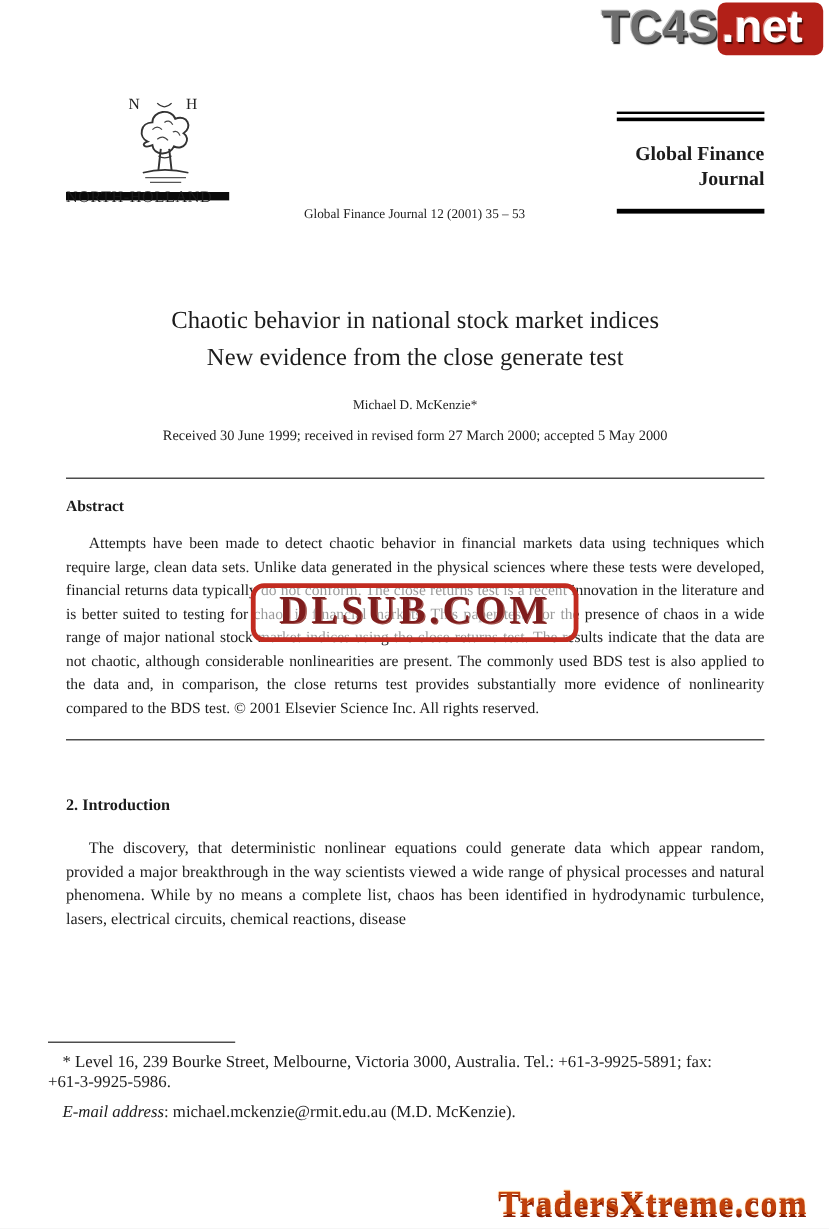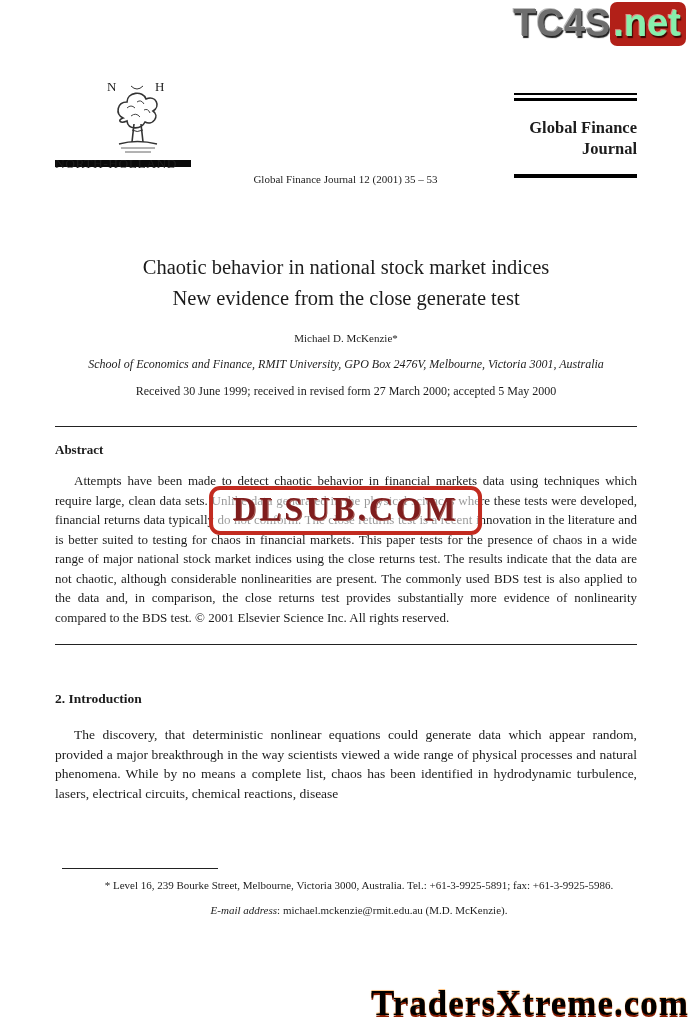--- a/index.html
+++ b/index.html
@@ -36,56 +36,56 @@
   .rule { border:none; border-top:1px solid #222; margin-top:27px; }
   .abstract-heading { margin-top:15px; font-size:13px; font-weight:bold; }
   .abstract-text { margin-top:13px; font-size:13px; line-height:19.5px; text-align:justify; text-indent:19px; }
   .keywords { margin-top:14px; font-size:12.5px; }
   .keywords .kw-label { font-style:italic; }
   .rule2 { border:none; border-top:1px solid #222; margin-top:17px; }
   .section-heading { margin-top:46px; font-size:13.5px; font-weight:bold; }
   .intro-paragraph { margin-top:18px; font-size:13.5px; line-height:19.5px; text-align:justify; text-indent:19px; }
 
   
-  .footnote { position:absolute; left:62px; top:868px; width:582px; font-size:11px; line-height:17px;text-align:center; }
+  .footnote { position:absolute; left:40px; top:868px; width:582px; font-size:14px; line-height:17px; }
   .footnote-rule { width:156px; border:none; border-top:1px solid #222; margin-bottom:8px; }
   .footnote-address { text-indent:12px; }
   .email-line { margin-top:8px; text-indent:12px; }
   .email-line .em-label { font-style:italic; }
   .imprint { position:absolute; left:55px; top:946px; width:582px; font-size:11.5px; line-height:16px; }
   .imprint .pii { letter-spacing:1.5px; }
 
   
   .wm-top {
     position:absolute; top:1px; right:5px;
     font-family:"Liberation Sans", sans-serif;
     font-weight:bold; font-size:38px; line-height:44px;
     color:#6e6e6e;
     text-shadow:-1px -1px 0 #bdbdbd, 1px 2px 1px #1f1f1f;
     white-space:nowrap;
   }
   .wm-top .net {
-    background:#b22018; color:#86efac; border-radius:7px;
-    padding:0 5px 2px 3px;
+    background:#b22018; color:#ffffff; border-radius:7px;
+    padding:0 17px 2px 3px;
     text-shadow:-1px -1px 0 #e08f88, 1px 2px 1px #3a0703;
     margin-top:19px;
   }
   .wm-mid {
     position:absolute; top:486px; left:50%; transform:translateX(-50%);
     border:4px solid #c22b20; border-radius:11px;
     background:rgba(255,255,255,0.55);
     padding:1px 20px 3px;
     font-weight:bold; font-size:33px; letter-spacing:3px;
     color:#7f1d1d; text-shadow:0 0 3px rgba(255,255,255,0.9), 1px 1px 0 #7e120a;
     white-space:nowrap;
   }
   .wm-bottom {
-    position:absolute; bottom:0px; right:2px;
-    font-weight:bold; font-size:35px; line-height:40px;
-    color:#000000;
+    position:absolute; bottom:0px; right:18px;
+    font-weight:bold; font-size:28px; line-height:40px;
+    color:#c2410c;
     text-shadow:0 2px 0 #8a1d00, 0 -1px 0 #ffc98d, 0 0 2px #ffd9a8;
     letter-spacing:1px;
     white-space:nowrap;
   }
 </style>
 </head>
 <body>
 
 <div class="page">
 
@@ -115,21 +115,20 @@
     <div class="journal-name">Global Finance Journal</div>
     <div class="journal-bottom"></div>
   </div>
 
   <div class="main">
     <h1 class="title">
       <span style="display:block">Chaotic behavior in national stock market indices</span>
       <span style="display:block">New evidence from the close generate test</span>
     </h1>
     <div class="author">Michael D. McKenzie*</div>
-    <div class="affiliation">School of Economics and Finance, RMIT University, GPO Box 2476V, Melbourne, Victoria 3001, Australia</div>
     <div class="received">Received 30 June 1999; received in revised form 27 March 2000; accepted 5 May 2000</div>
 
     <hr class="rule">
 
     <div class="abstract-heading">Abstract</div>
     <p class="abstract-text">Attempts have been made to detect chaotic behavior in financial markets data using techniques which require large, clean data sets. Unlike data generated in the physical sciences where these tests were developed, financial returns data typically do not conform. The close returns test is a recent innovation in the literature and is better suited to testing for chaos in financial markets. This paper tests for the presence of chaos in a wide range of major national stock market indices using the close returns test. The results indicate that the data are not chaotic, although considerable nonlinearities are present. The commonly used BDS test is also applied to the data and, in comparison, the close returns test provides substantially more evidence of nonlinearity compared to the BDS test. © 2001 Elsevier Science Inc. All rights reserved.</p>
 
 
     <hr class="rule2">
 

